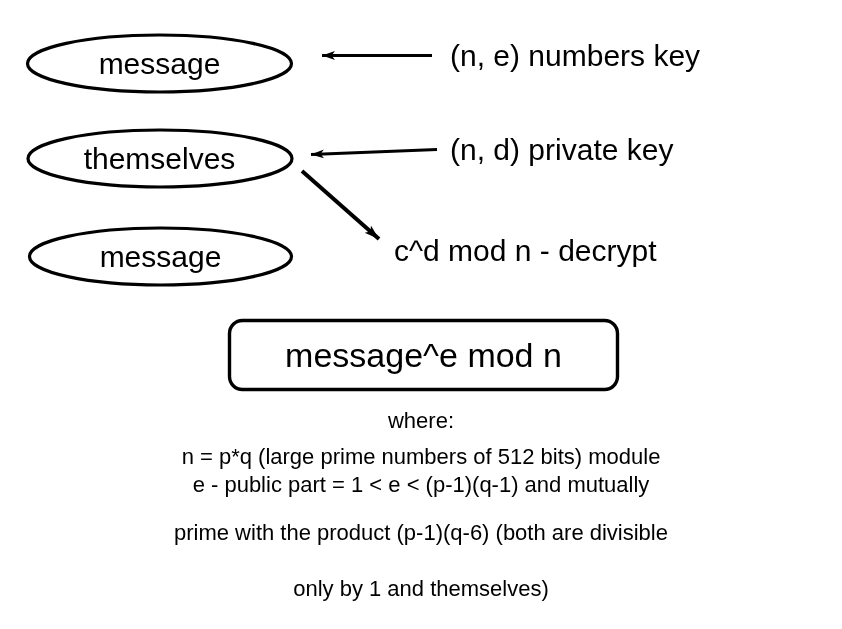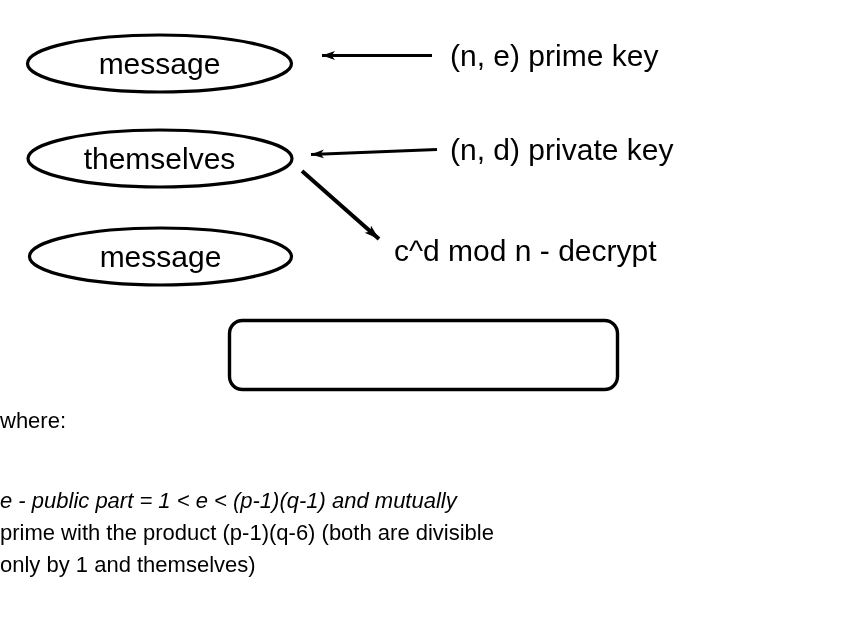--- a/index.html
+++ b/index.html
@@ -47,20 +47,21 @@
     line-height: 1;
     color: #000000;
     white-space: nowrap;
     text-align: center;
     font-family: "Liberation Sans", sans-serif;
   }
   .note-line {
     position: absolute;
     left: 0;
     width: 842px;
+    text-align: center;
     font-size: 22px;
     line-height: 1;
     color: #000000;
     white-space: nowrap;
     font-family: "Liberation Sans", sans-serif;
   }
 </style>
 </head>
 <body>
 
@@ -90,29 +91,31 @@
 
     <rect x="229.5" y="320.5" width="388" height="69" rx="13" ry="13" fill="none" stroke="#000000" stroke-width="3.4"></rect>
   </svg>
 
   <div class="node-label" style="left:27px; top:49px; width:265px;">message</div>
 
   <div class="node-label" style="left:27px; top:144px; width:265px;">themselves</div>
 
   <div class="node-label" style="left:29px; top:242px; width:263px;">message</div>
 
-  <div class="side-label" style="left:450px; top:41px;">(n, e) prime key</div>
+  <div class="side-label" style="left:450px; top:41px;">(n, e) numbers key</div>
 
   <div class="side-label" style="left:394px; top:236px;">c^d mod n - decrypt</div>
 
   <div class="side-label" style="left:450px; top:135px;">(n, d) private key</div>
 
+  <div class="box-label" style="left:229px; top:338px; width:389px;">message^e mod n</div>
 
   <div class="note-line" style="top:410px;">where:</div>
 
+  <div class="note-line" style="top:446px;">n = p*q (large prime numbers of 512 bits) module</div>
 
-  <div class="note-line" style="top:490px;font-style:italic;">e - public part = 1 &lt; e &lt; (p-1)(q-1) and mutually</div>
+  <div class="note-line" style="top:474px;">e - public part = 1 &lt; e &lt; (p-1)(q-1) and mutually</div>
 
   <div class="note-line" style="top:522px;">prime with the product (p-1)(q-6) (both are divisible</div>
 
-  <div class="note-line" style="top:554px;">only by 1 and themselves)</div>
+  <div class="note-line" style="top:578px;">only by 1 and themselves)</div>
 
 </div>
 
 </body></html>

